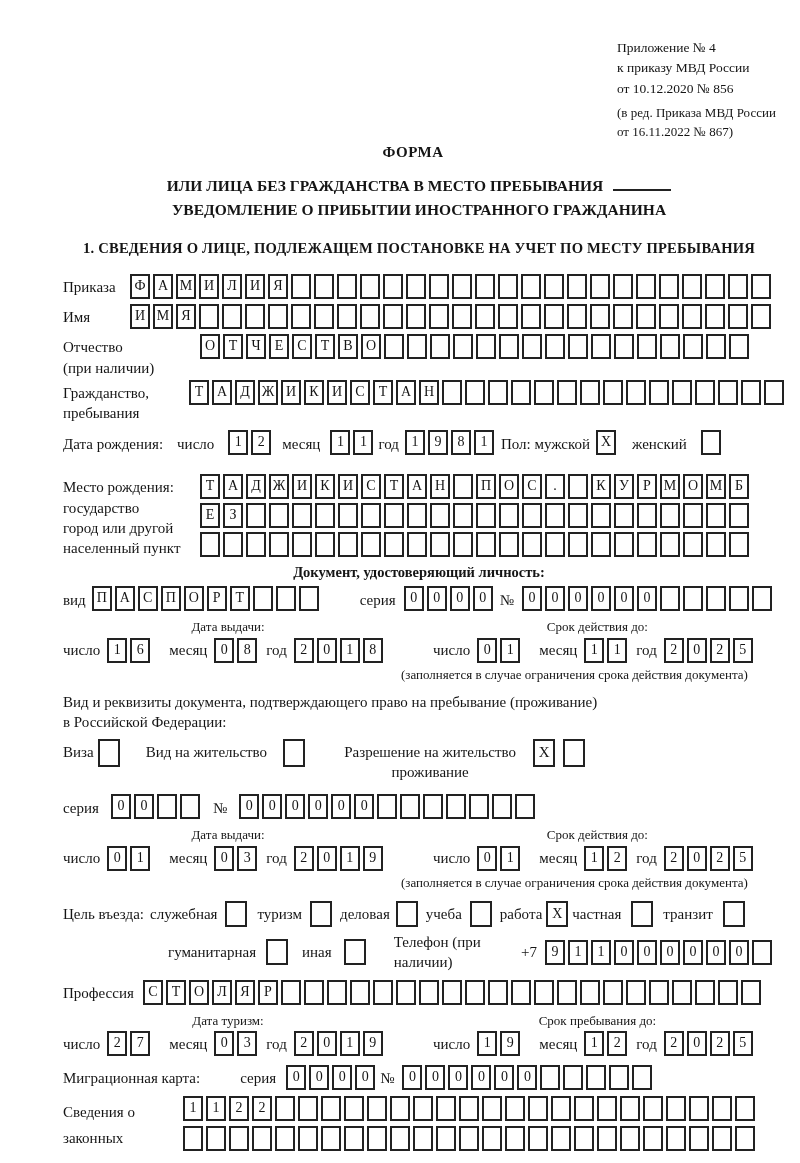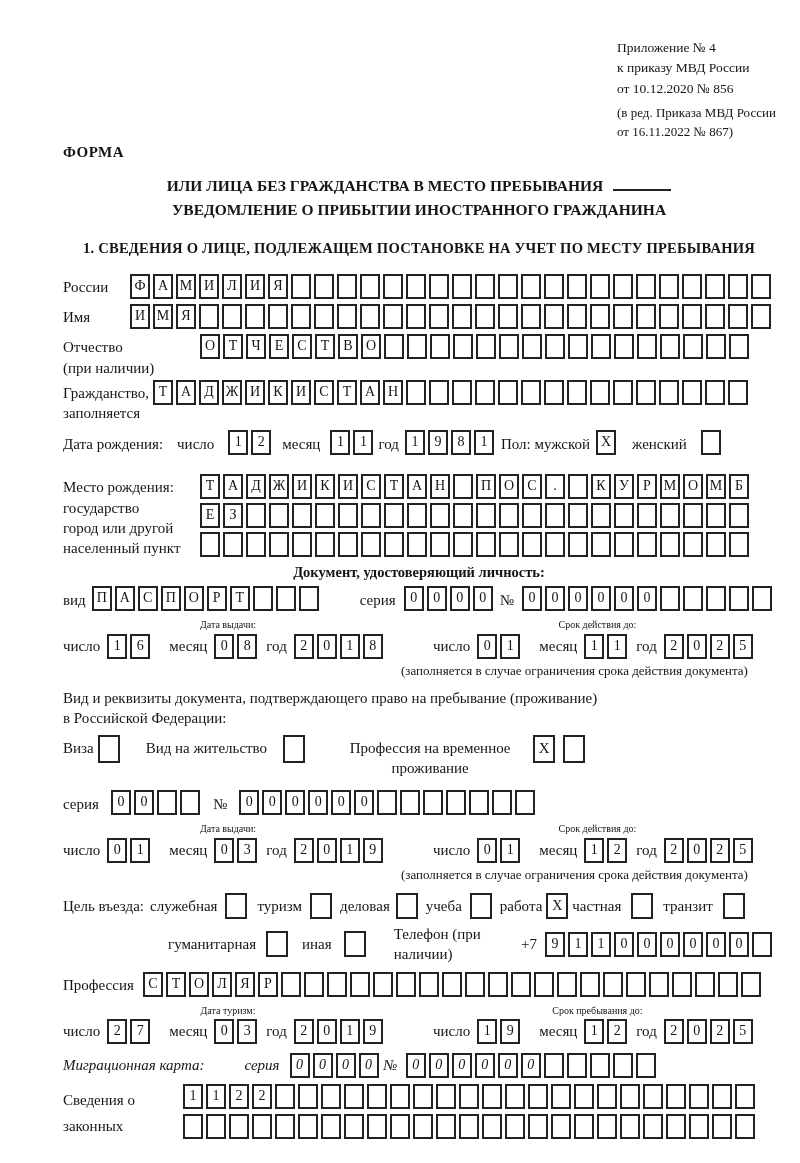--- a/index.html
+++ b/index.html
@@ -5,21 +5,21 @@
   html,body{margin:0;padding:0;background:#ffffff;}
   .page{
     width:800px;height:1163px;box-sizing:border-box;position:relative;
     background:#fff;color:#151515;
     font-family:"Liberation Serif","DejaVu Serif",serif;
     font-size:15px;line-height:1.35;overflow:hidden;
     padding:36px 25px 0 63px;
   }
   .appendix{position:absolute;left:617px;top:38px;width:185px;font-size:13.5px;line-height:1.5;}
   .appendix .ed{margin-top:5px;font-size:13px;line-height:1.45;}
-  .forma{margin-top:106px;text-align:left;padding-right:12px;font-weight:700;font-size:15px;letter-spacing:.5px;}
+  .forma{margin-top:106px;text-align:center;padding-right:12px;font-weight:700;font-size:15px;letter-spacing:.5px;}
   .title{margin-top:12px;text-align:center;font-weight:700;font-size:15.5px;line-height:1.5;}
   .title-underline{display:inline-block;width:58px;border-bottom:2px solid #222;margin-left:10px;height:14px;}
   .section{margin-top:18px;font-weight:700;font-size:14.6px;text-align:center;letter-spacing:.2px;}
   .frow{display:flex;align-items:flex-start;margin-top:5px;}
   .flabel{flex:none;padding-top:3px;}
   .cells{display:flex;flex:none;}
   .cell{
     flex:none;width:20px;height:25px;box-sizing:border-box;border:2px solid #222;
     margin-right:3px;display:flex;align-items:center;justify-content:center;
     font-size:14px;background:#fff;
@@ -28,21 +28,21 @@
     flex:none;width:20px;height:25px;box-sizing:border-box;border:2px solid #222;
     display:inline-flex;align-items:center;justify-content:center;font-size:14px;background:#fff;
   }
   .checkbox{
     flex:none;width:22px;height:28px;box-sizing:border-box;border:2px solid #222;
     display:inline-flex;align-items:center;justify-content:center;font-size:15px;background:#fff;
   }
   .doc-heading{margin-top:5px;text-align:center;font-weight:700;font-size:14.5px;}
   .dates{display:flex;margin-top:7px;}
   .dg{flex:none;}
-  .dg-title{text-align:center;font-size:10px;}
+  .dg-title{text-align:center;font-size:13px;}
   .dg-row{display:flex;align-items:center;margin-top:2px;}
   .dg-lab{margin-right:7px;}
   .dg-row .cells{margin-right:6px;}
   .dg-note{font-size:13px;margin-top:3px;white-space:nowrap;margin-left:-32px;}
   .plain{margin-top:9px;}
   .opts{display:flex;align-items:flex-start;margin-top:4px;}
   .opt-label-c{text-align:center;line-height:1.35;}
   .inline-lab{padding-top:3px;}
 </style>
 </head>
@@ -65,21 +65,21 @@
   <div class="title">
     <div>
       <span>ИЛИ ЛИЦА БЕЗ ГРАЖДАНСТВА В МЕСТО ПРЕБЫВАНИЯ</span><span class="title-underline"></span>
     </div>
     <div>УВЕДОМЛЕНИЕ О ПРИБЫТИИ ИНОСТРАННОГО ГРАЖДАНИНА</div>
   </div>
 
   <div class="section">1. СВЕДЕНИЯ О ЛИЦЕ, ПОДЛЕЖАЩЕМ ПОСТАНОВКЕ НА УЧЕТ ПО МЕСТУ ПРЕБЫВАНИЯ</div>
 
   <div class="frow" style="margin-top:16px;">
-    <div class="flabel" style="width:67px;">России</div>
+    <div class="flabel" style="width:67px;">Приказа</div>
     <div class="cells">
         <span class="cell">Ф</span>
         <span class="cell">А</span>
         <span class="cell">М</span>
         <span class="cell">И</span>
         <span class="cell">Л</span>
         <span class="cell">И</span>
         <span class="cell">Я</span>
         <span class="cell"></span>
         <span class="cell"></span>
@@ -165,24 +165,24 @@
         <span class="cell"></span>
         <span class="cell"></span>
         <span class="cell"></span>
         <span class="cell"></span>
         <span class="cell"></span>
         <span class="cell"></span>
         <span class="cell"></span>
       </div>
   </div>
 
-  <div class="frow" style="margin-top:2px;">
+  <div class="frow" style="margin-top:2px;gap:36px;">
     <div class="flabel" style="width:90px;">
       <div>Гражданство,</div>
-      <div>заполняется</div>
+      <div>пребывания</div>
     </div>
     <div class="cells">
         <span class="cell">Т</span>
         <span class="cell">А</span>
         <span class="cell">Д</span>
         <span class="cell">Ж</span>
         <span class="cell">И</span>
         <span class="cell">К</span>
         <span class="cell">И</span>
         <span class="cell">С</span>
@@ -409,21 +409,21 @@
   </div>
 
   <div class="plain">Вид и реквизиты документа, подтверждающего право на пребывание (проживание)</div>
   <div>в Российской Федерации:</div>
 
   <div class="opts" style="margin-top:6px;">
     <span class="inline-lab">Виза</span>
     <span class="checkbox" style="margin-left:4px;"></span>
     <span class="inline-lab" style="margin-left:26px;">Вид на жительство</span>
     <span class="checkbox" style="margin-left:16px;"></span>
-    <span class="opt-label-c inline-lab" style="width:206px;margin-left:22px;">Профессия на временное проживание</span>
+    <span class="opt-label-c inline-lab" style="width:206px;margin-left:22px;">Разрешение на жительство проживание</span>
     <span class="checkbox">X</span>
     <span class="checkbox" style="margin-left:8px;"></span>
   </div>
 
   <div class="frow" style="margin-top:12px;align-items:center;">
     <span class="inline-lab" style="margin-right:12px;">серия</span>
     <span class="cells">
         <span class="cell">0</span>
         <span class="cell">0</span>
         <span class="cell"></span>
@@ -607,21 +607,21 @@
         <span class="cells">
             <span class="cell">2</span>
             <span class="cell">0</span>
             <span class="cell">2</span>
             <span class="cell">5</span>
           </span>
       </div>
     </div>
   </div>
 
-  <div class="frow" style="margin-top:9px;align-items:center;font-style:italic;">
+  <div class="frow" style="margin-top:9px;align-items:center;">
     <span>Миграционная карта:</span>
     <span class="inline-lab" style="margin:0 10px 0 40px;padding-top:0;">серия</span>
     <span class="cells">
         <span class="cell">0</span>
         <span class="cell">0</span>
         <span class="cell">0</span>
         <span class="cell">0</span>
       </span>
     <span class="inline-lab" style="margin:0 8px 0 2px;padding-top:0;">№</span>
     <span class="cells">

